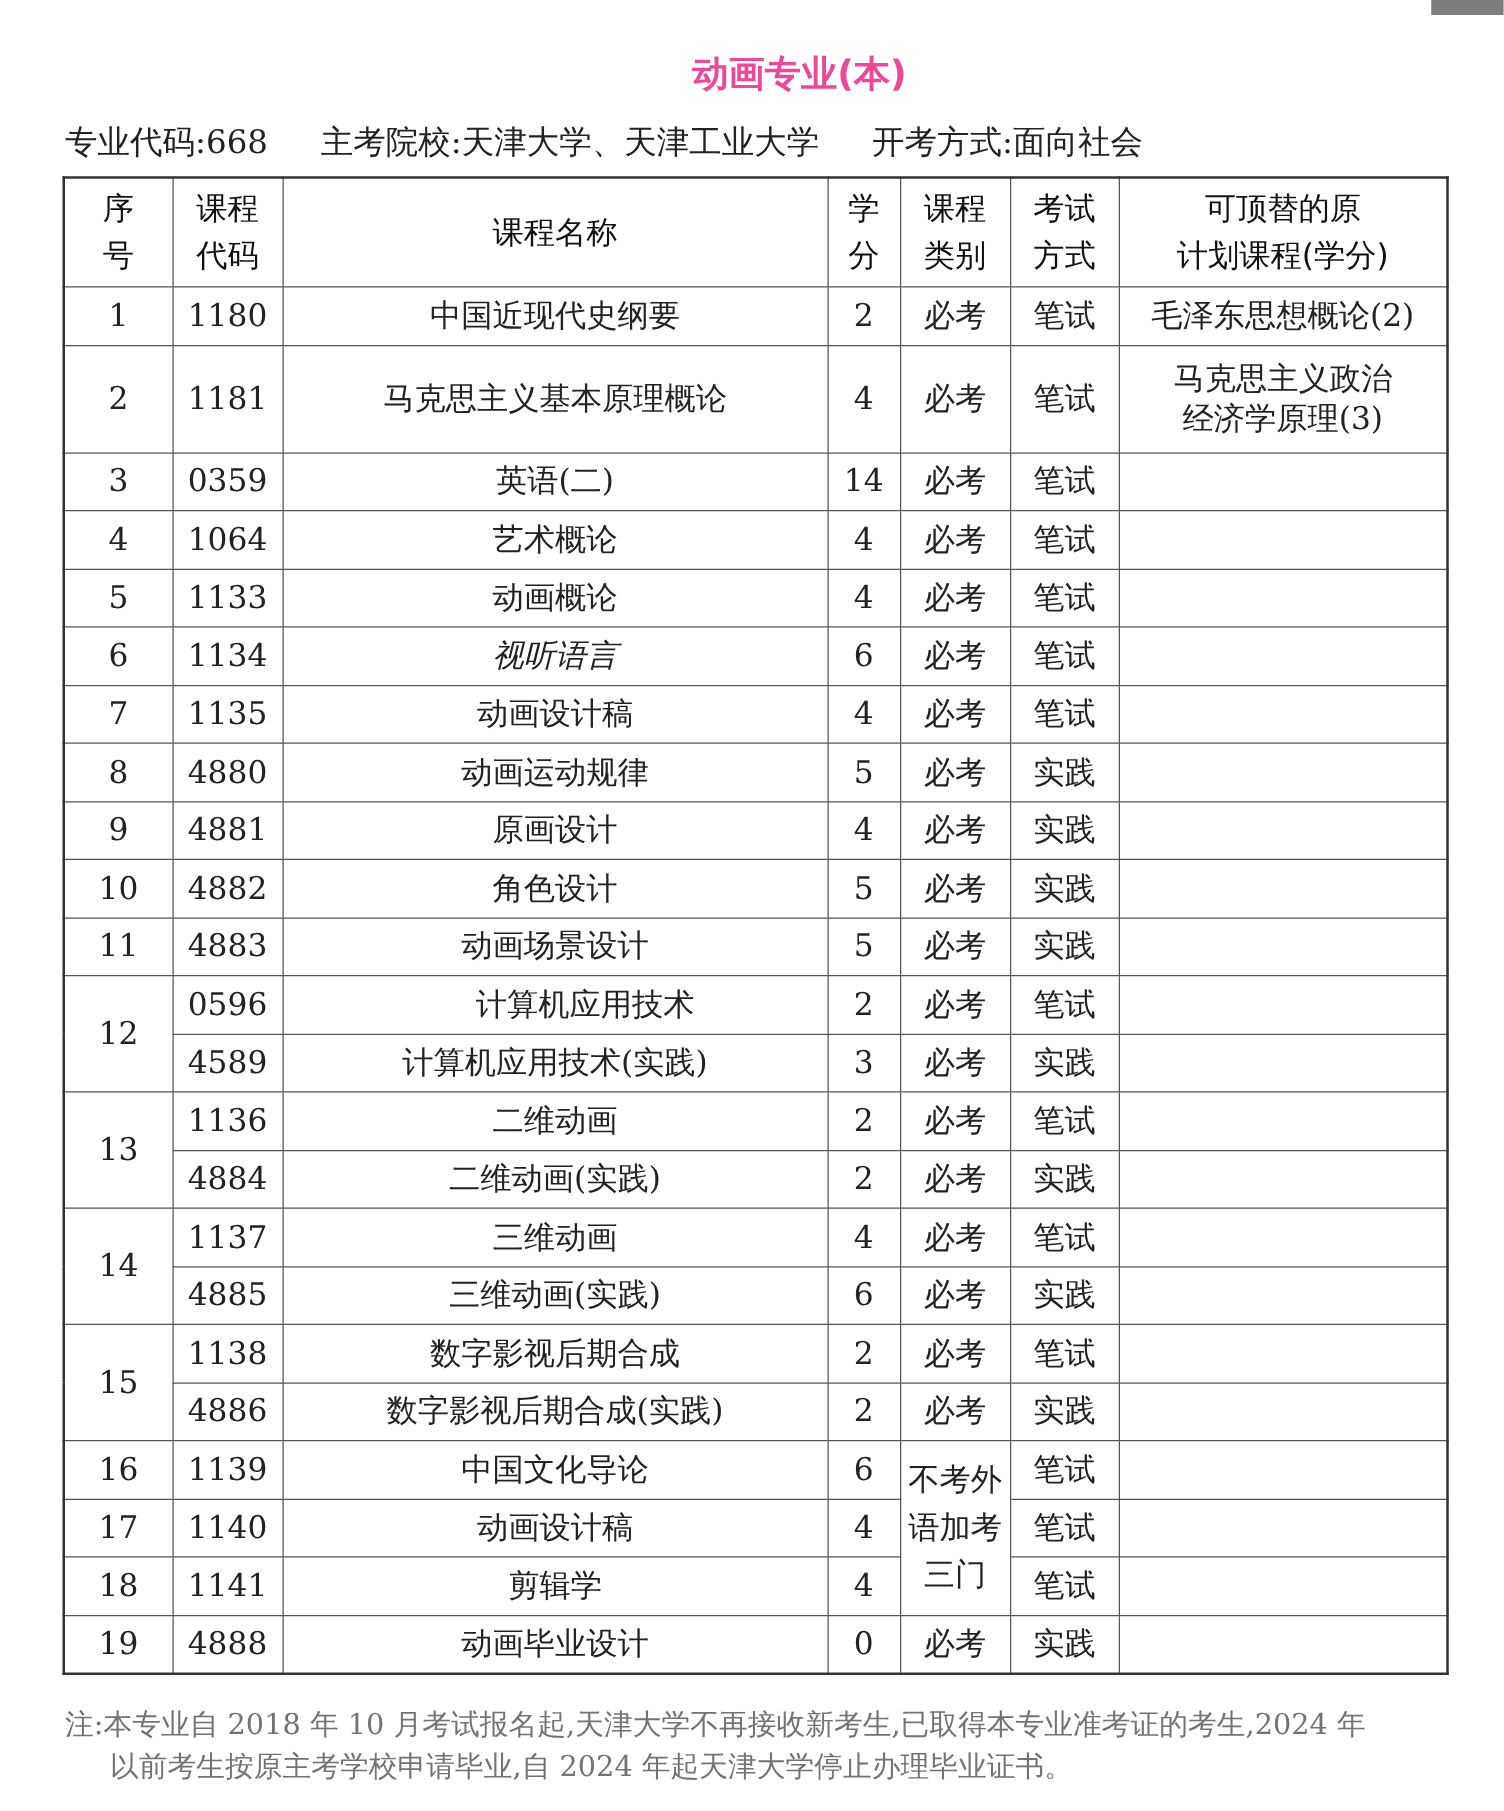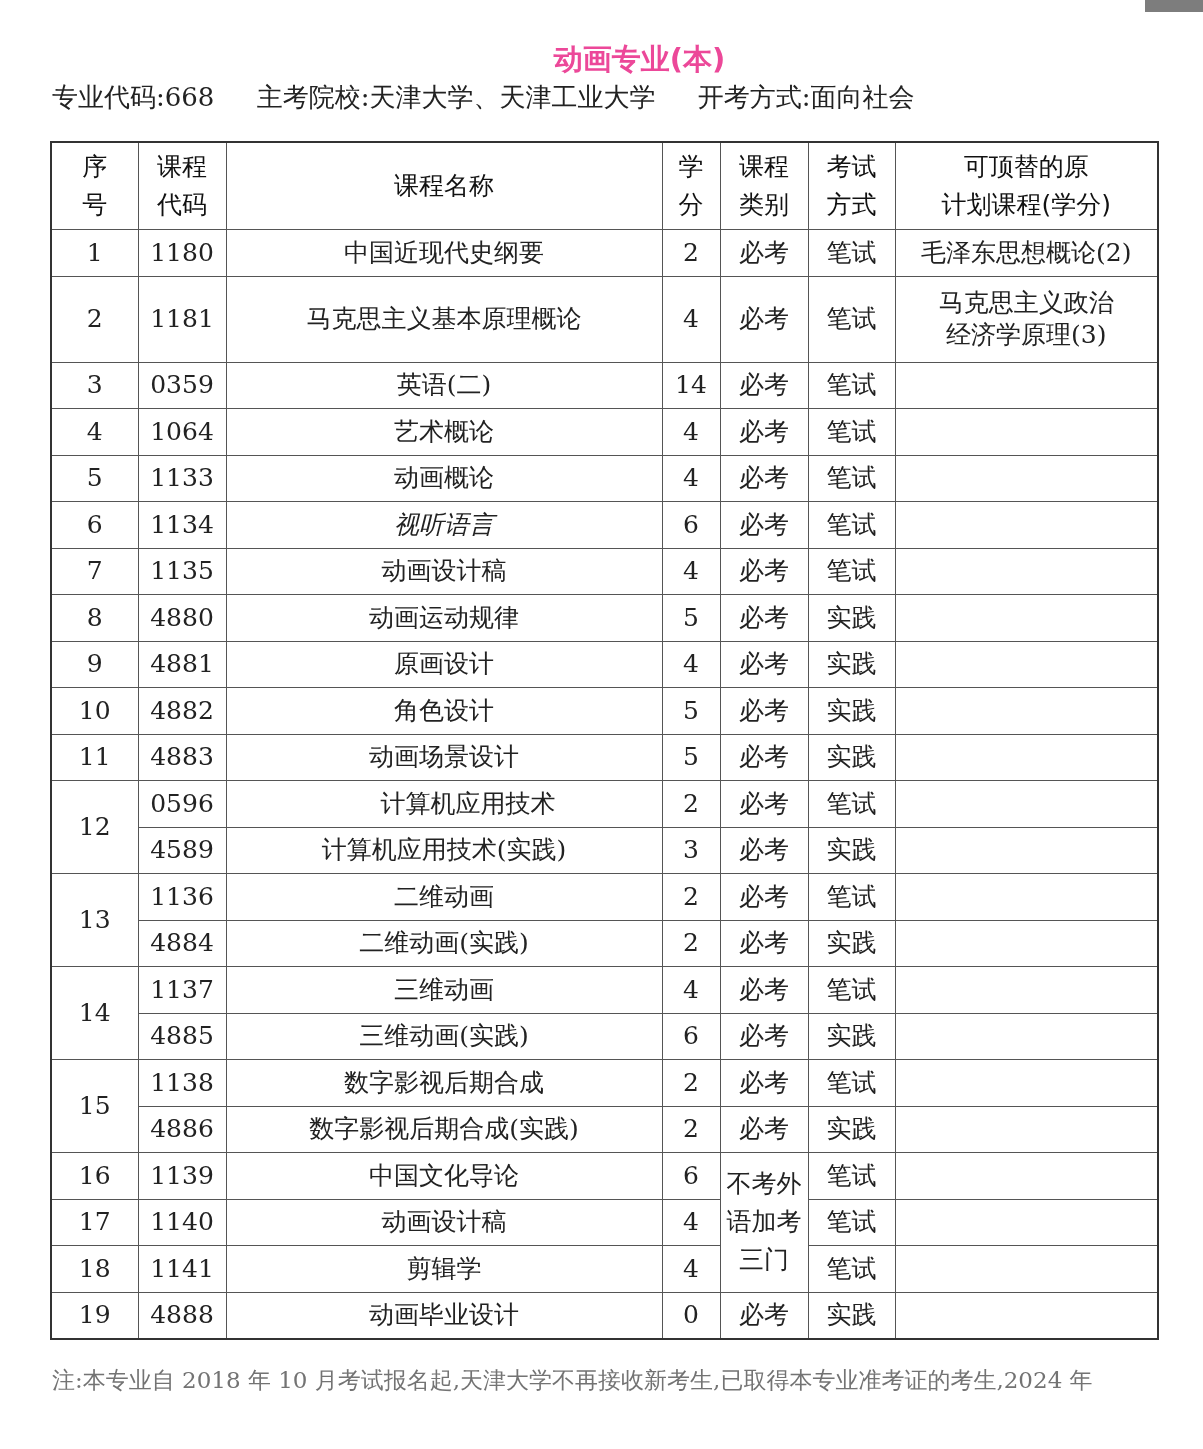--- a/index.html
+++ b/index.html
@@ -1,21 +1,21 @@
 <!DOCTYPE html>
 <html><head>
 <meta charset="utf-8">
 <style>
   html, body { margin:0; padding:0; background:#fff; }
   body { width:1203px; height:1449px; position:relative; overflow:hidden;
          font-family:"DejaVu Serif","Liberation Serif",serif; color:#222; }
   .corner { position:absolute; right:0; top:0; width:58px; height:12px; background:#7d7d7d; }
   .title { position:absolute; top:40px; left:0; width:1203px; text-align:center;
            font-family:"DejaVu Sans","Liberation Sans",sans-serif; font-weight:bold; font-size:29px; color:#ec4899;margin-left:38px; }
-  .meta { position:absolute; top:80px; left:52px; font-size:26px; white-space:nowrap; color:#222; }
+  .meta { position:absolute; top:96px; left:52px; font-size:26px; white-space:nowrap; color:#222; }
   .meta span { margin-right:34px; }
   table { position:absolute; top:141px; left:50px; width:1107px; border-collapse:collapse;
           border:2px solid #333; table-layout:fixed; }
   th, td { border:1.3px solid #555; text-align:center; vertical-align:middle; padding:0; font-size:25px; }
   th { font-family:"DejaVu Sans","Liberation Sans",sans-serif; font-weight:normal; height:86px; line-height:38px; color:#111; }
   td { height:45.5px; line-height:32px; }
   tr.tall td { height:85px; }
   thead tr { border-bottom:1.8px solid #333; }
   .note { position:absolute; top:1363px; left:52px; width:1110px; font-size:23px; line-height:34px; color:#737373; }
   .note .l2 { padding-left:36px; }
@@ -261,13 +261,14 @@
         <td>0</td>
         <td>必考</td>
         <td>实践</td>
         <td style="white-space: pre-line;"></td>
       </tr>
     </tbody>
 </table>
 
 <div class="note">
   <div>注:本专业自 2018 年 10 月考试报名起,天津大学不再接收新考生,已取得本专业准考证的考生,2024 年</div>
+  <div class="l2">以前考生按原主考学校申请毕业,自 2024 年起天津大学停止办理毕业证书。</div>
 </div>
 
 </body></html>

